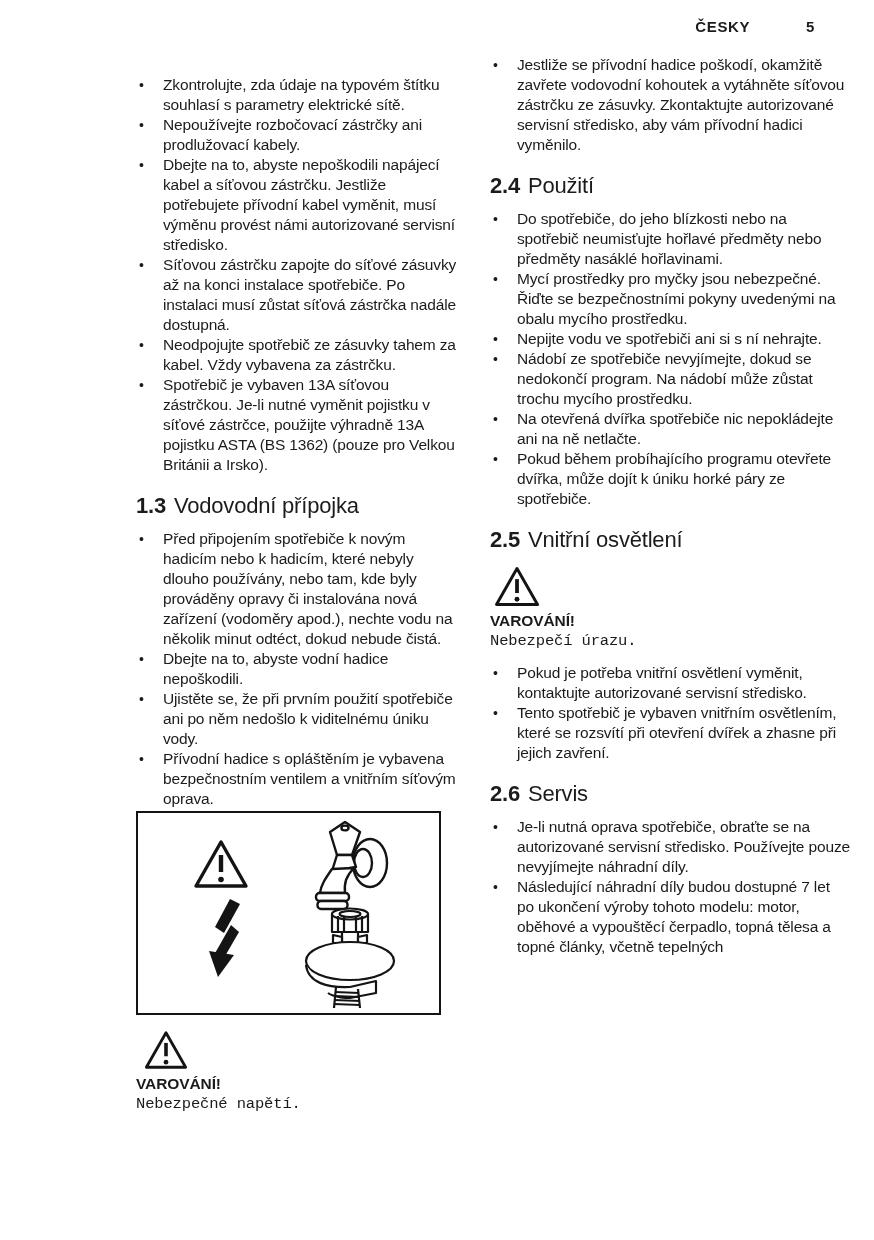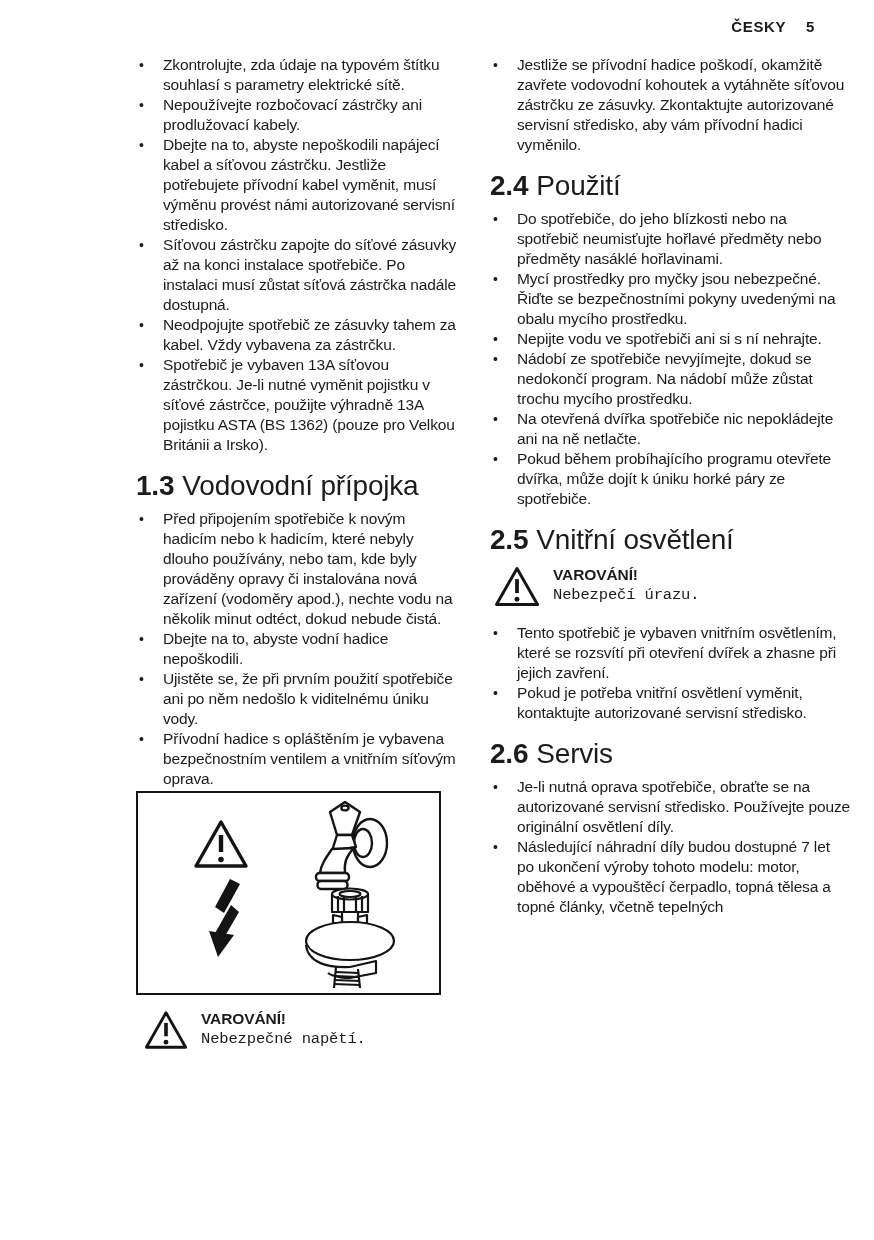--- a/index.html
+++ b/index.html
@@ -3,45 +3,45 @@
 <meta charset="utf-8">
 <style>
   html,body { margin:0; padding:0; }
   body {
     width:874px; height:1240px; position:relative; background:#ffffff;
     font-family:"Liberation Sans", sans-serif; color:#1b1b1b;
     -webkit-font-smoothing:antialiased; overflow:hidden;
   }
   .page-header {
     position:absolute; top:18px; right:59px;
-    display:flex; gap:20px; align-items:flex-start;
+    display:flex; gap:56px; align-items:flex-start;
     font-size:15px; font-weight:bold; letter-spacing:0.6px;
   }
   .col { position:absolute; top:55px; }
-  .col-left  { left:136px; width:322px; }
+  .col-left  { left:136px; width:322px;margin-top:20px; }
   .col-right { left:490px; width:360px; }
 
   ul.bullets { list-style:none; margin:0; padding:0; font-size:15.5px; line-height:20px; letter-spacing:-0.15px; }
   ul.bullets li { position:relative; padding-left:27px; }
   ul.bullets li::before { content:"•"; position:absolute; left:3px; top:0; font-size:14px; }
 
-  h2.section { font-size:28px; line-height:30px; font-weight:normal; margin:16px 0 8px 0; letter-spacing:-0.2px; }
+  h2.section { font-size:22px; line-height:30px; font-weight:normal; margin:16px 0 8px 0; letter-spacing:-0.2px; }
   h2.section .num { font-weight:bold; margin-right:8px; }
 
   .figure-box {
     position:relative; margin-top:2px; width:301px; height:200px;
     border:2px solid #141414; background:#fff;
   }
   .fig-icon { position:absolute; }
   .fig-tri   { left:55px;  top:26px; }
   .fig-bolt  { left:68px;  top:86px; }
   .fig-tap   { left:168px; top:6px;  }
   .fig-hose  { left:160px; top:92px; }
 
-  .warning { display:flex; gap:13px; margin-top:14px; }
+  .warning { display:flex; margin-top:14px;flex-direction:column; }
   .warning .tri-wrap { flex:0 0 auto; margin-left:8px; margin-top:1px; }
   .warning .w-title { font-weight:bold; font-size:15.5px; line-height:20px; letter-spacing:-0.1px; }
   .warning .w-text  { font-size:15.5px; line-height:20px; letter-spacing:-0.15px;font-family:Liberation Mono, monospace; }
 
   .warning-inline { margin:10px 0 12px 0; }
   .warning-inline .tri-wrap { margin-left:4px; }
 </style>
 </head>
 <body>
 
@@ -166,25 +166,25 @@
         <circle cx="28" cy="40.5" r="3" fill="#141414"></circle>
       </svg>
     </span>
     <div>
       <div class="w-title">VAROVÁNÍ!</div>
       <div class="w-text">Nebezpečí úrazu.</div>
     </div>
   </div>
 
   <ul class="bullets">
+      <li>Pokud je potřeba vnitřní osvětlení vyměnit, kontaktujte autorizované servisní středisko.</li>
       <li>Tento spotřebič je vybaven vnitřním osvětlením, které se rozsvítí při otevření dvířek a zhasne při jejich zavření.</li>
-      <li>Pokud je potřeba vnitřní osvětlení vyměnit, kontaktujte autorizované servisní středisko.</li>
     </ul>
 
   <h2 class="section">
     <span class="num">2.6</span><span>Servis</span>
   </h2>
 
   <ul class="bullets">
-      <li>Je-li nutná oprava spotřebiče, obraťte se na autorizované servisní středisko. Používejte pouze originální osvětlení díly.</li>
+      <li>Je-li nutná oprava spotřebiče, obraťte se na autorizované servisní středisko. Používejte pouze nevyjímejte náhradní díly.</li>
       <li>Následující náhradní díly budou dostupné 7 let po ukončení výroby tohoto modelu: motor, oběhové a vypouštěcí čerpadlo, topná tělesa a topné články, včetně tepelných</li>
     </ul>
 </section>
 
 </body></html>

